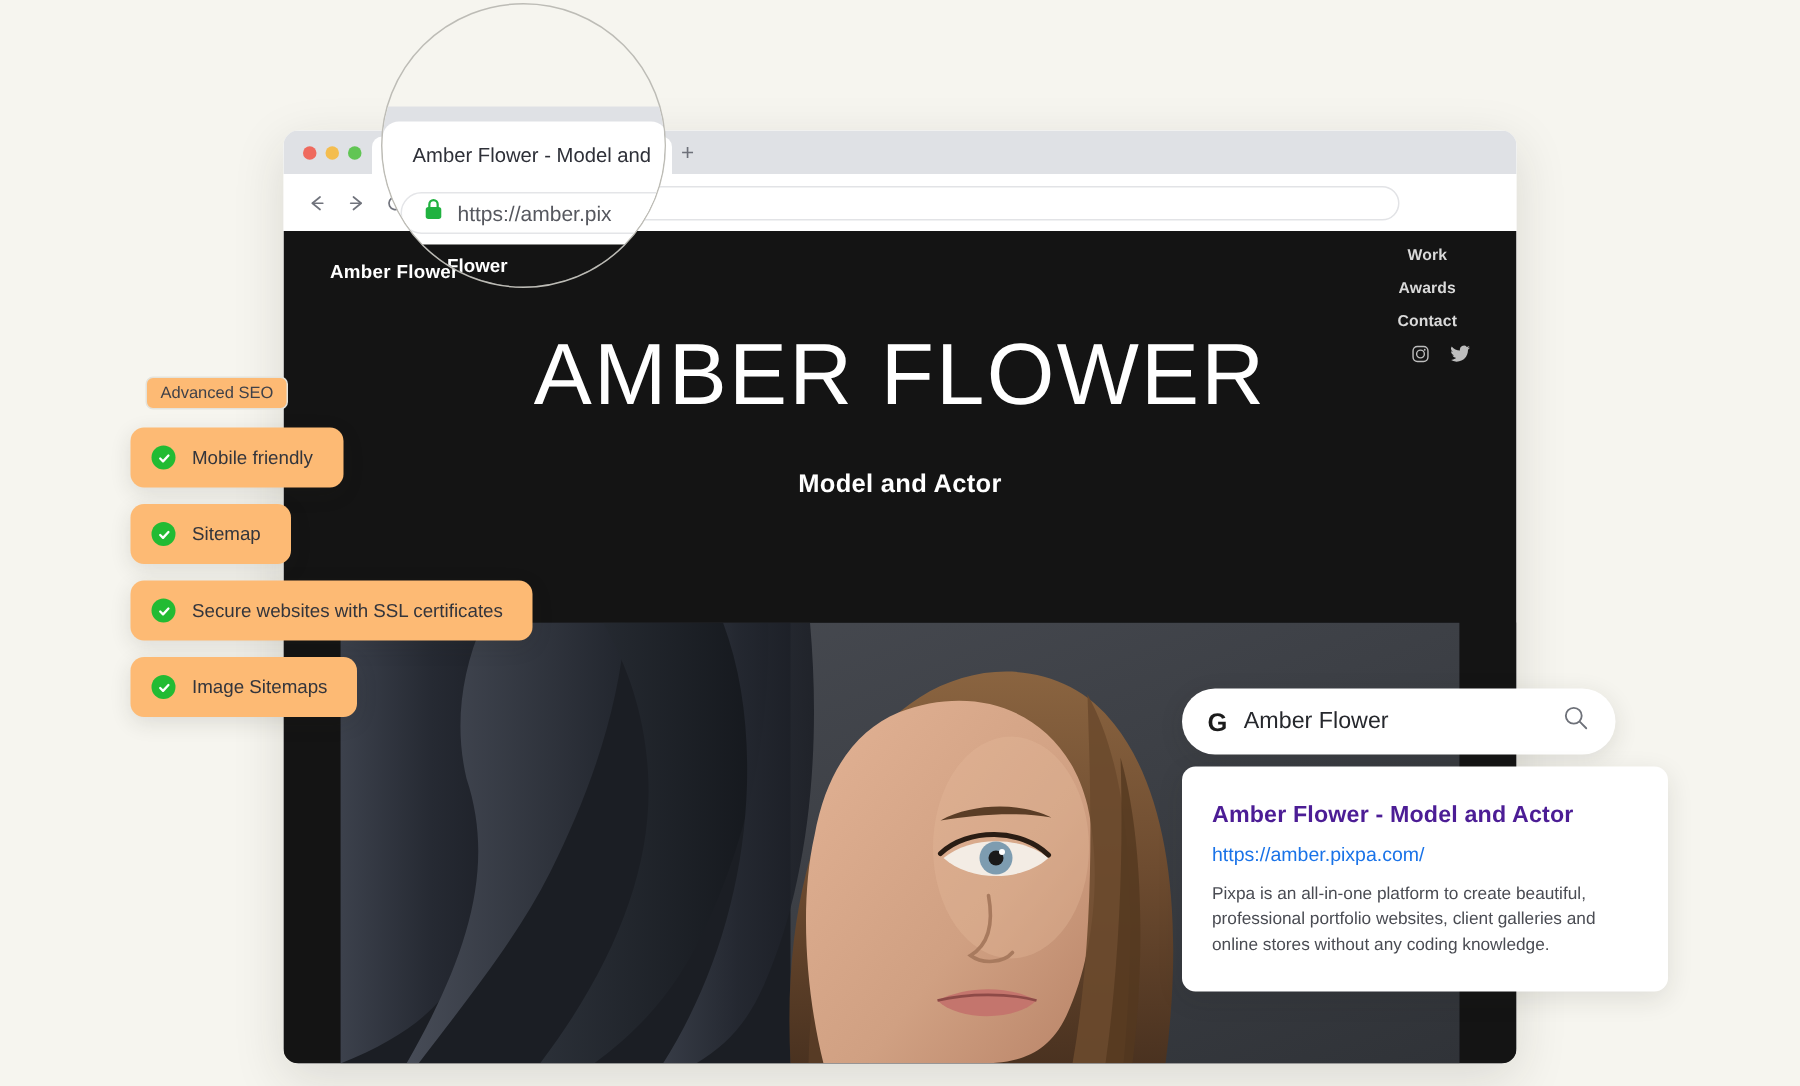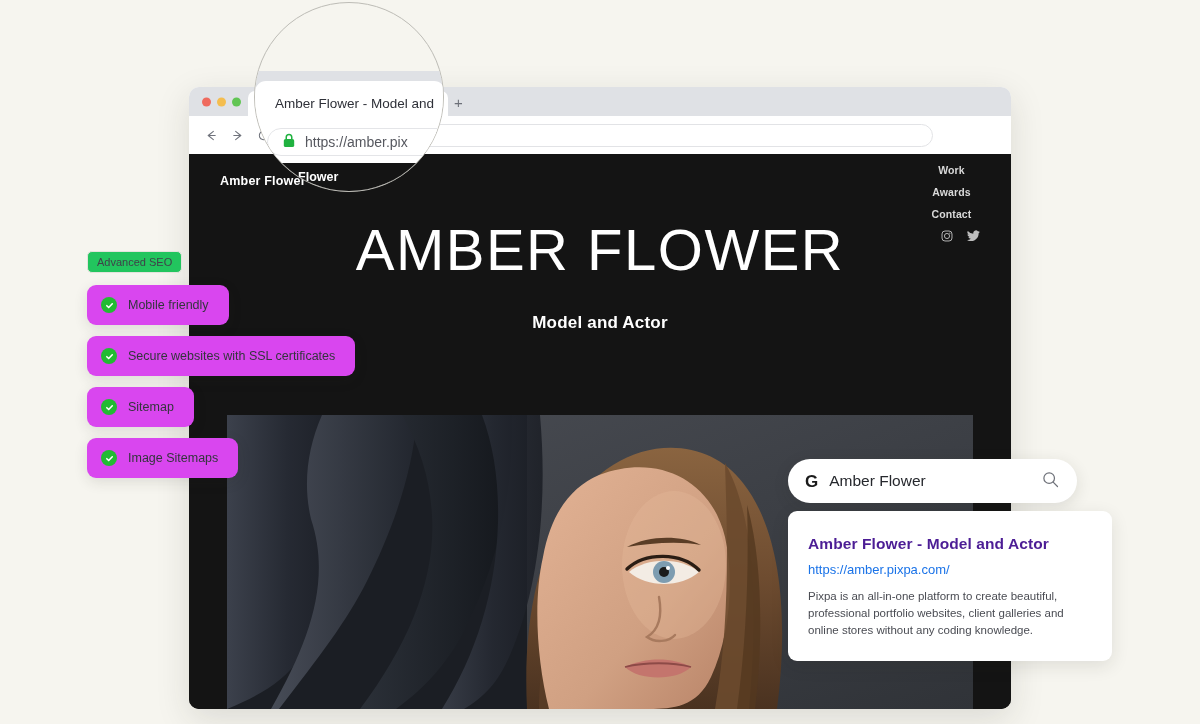--- a/index.html
+++ b/index.html
@@ -199,31 +199,32 @@
   .seo-stack {
     position: absolute;
     left: 87px;
     top: 251px;
     z-index: 40;
     display: flex;
     flex-direction: column;
   }
   .seo-tag {
     align-self: flex-start;
-    background: #22c55e;
+    background: #fdba74;
     border: 1px solid #e4e3dc;
     border-radius: 5px;
     padding: 4px 9px;
     font-size: 11px;
     color: #3f4149;
     margin-bottom: 12px;
+    margin-left: 10px;
   }
   .seo-pill {
     align-self: flex-start;
-    background: #d946ef;
+    background: #fdba74;
     border-radius: 9px;
     box-shadow: 0 4px 14px rgba(40,40,30,0.12);
     padding: 12px 20px 12px 14px;
     display: flex;
     align-items: center;
     gap: 11px;
     margin-bottom: 11px;
     white-space: nowrap;
   }
   .seo-label {
@@ -541,30 +542,30 @@
   </div>
 
 
 
   <div class="seo-pill">
     <span class="check">
       <svg width="9" height="9" viewBox="0 0 10 10" fill="none" stroke="#ffffff" stroke-width="1.7">
         <path d="M2 5.2 L4.1 7.3 L8.1 3" stroke-linecap="round" stroke-linejoin="round"></path>
       </svg>
     </span>
-    <span class="seo-label">Secure websites with SSL certificates</span>
+    <span class="seo-label">Sitemap</span>
   </div>
 
   <div class="seo-pill">
     <span class="check">
       <svg width="9" height="9" viewBox="0 0 10 10" fill="none" stroke="#ffffff" stroke-width="1.7">
         <path d="M2 5.2 L4.1 7.3 L8.1 3" stroke-linecap="round" stroke-linejoin="round"></path>
       </svg>
     </span>
-    <span class="seo-label">Sitemap</span>
+    <span class="seo-label">Secure websites with SSL certificates</span>
   </div>
 
   <div class="seo-pill">
     <span class="check">
       <svg width="9" height="9" viewBox="0 0 10 10" fill="none" stroke="#ffffff" stroke-width="1.7">
         <path d="M2 5.2 L4.1 7.3 L8.1 3" stroke-linecap="round" stroke-linejoin="round"></path>
       </svg>
     </span>
     <span class="seo-label">Image Sitemaps</span>
   </div>

